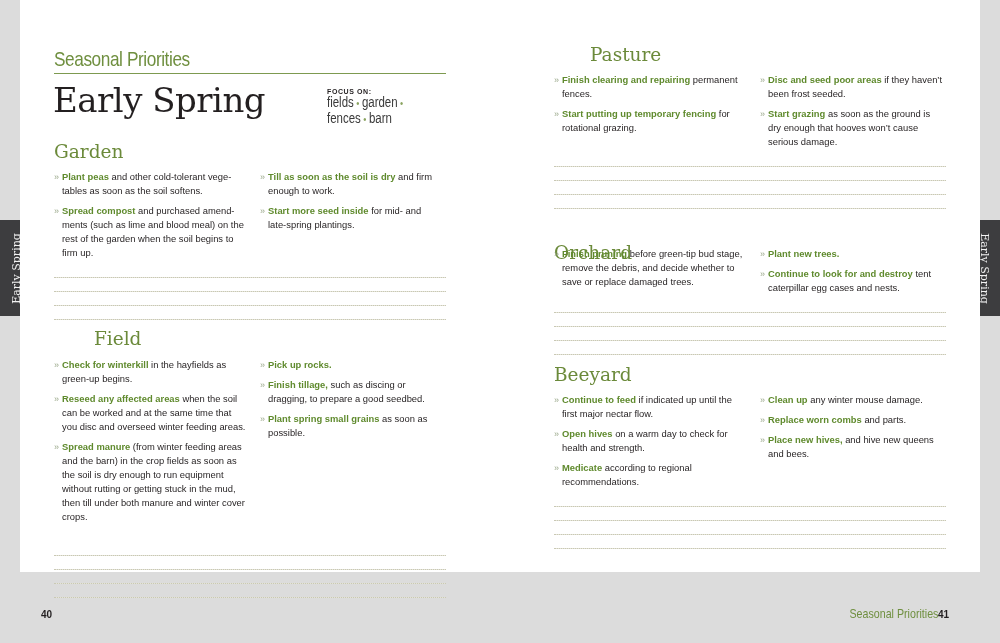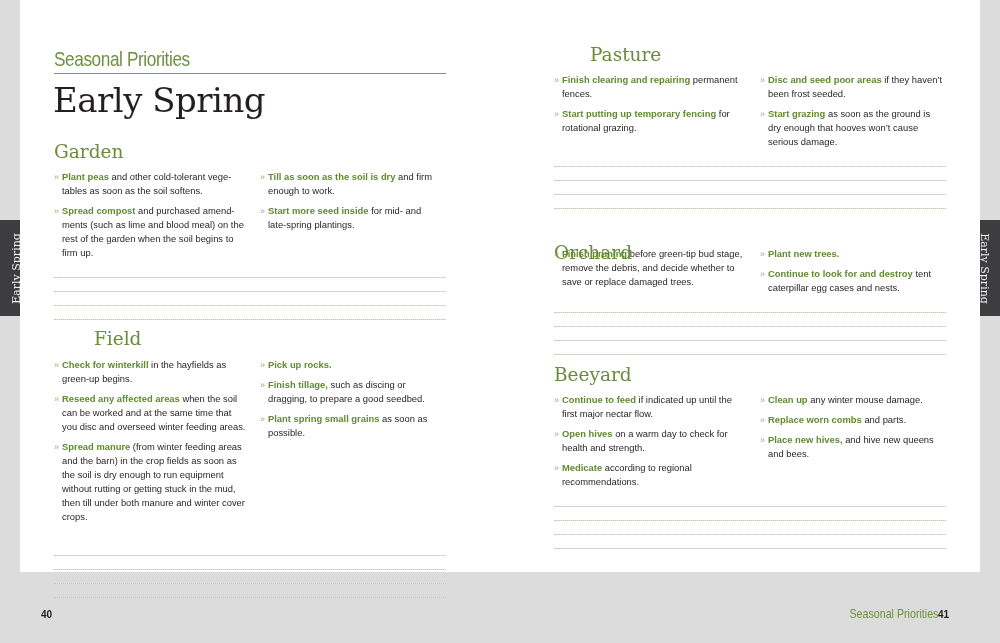--- a/index.html
+++ b/index.html
@@ -71,20 +71,29 @@
   <span>Early Spring</span>
 </div>
 
 <div class="spread">
 
   <div class="page page-left">
     <div class="running-head">Seasonal Priorities</div>
     <div class="head-rule"></div>
     <div class="title">Early Spring</div>
 
+    <div class="focus">
+      <div class="focus-label">FOCUS ON:</div>
+      <div class="focus-line">
+        <span>fields</span><span class="focus-dot">•</span><span>garden</span><span class="focus-dot">•</span>
+      </div>
+      <div class="focus-line">
+        <span>fences</span><span class="focus-dot">•</span><span>barn</span>
+      </div>
+    </div>
 
     <div class="section-title" style="left:34px; top:141px;">Garden</div>
     <div class="col" style="left:34px; top:170px; width:192px;">
       <div class="item"><span class="raquo">»</span><span class="lead">Plant peas</span><span> and other cold-tolerant vege-tables as soon as the soil softens.</span></div>
       <div class="item"><span class="raquo">»</span><span class="lead">Spread compost</span><span> and purchased amend-ments (such as lime and blood meal) on the rest of the garden when the soil begins to firm up.</span></div>
     </div>
     <div class="col" style="left:240px; top:170px; width:180px;">
       <div class="item"><span class="raquo">»</span><span class="lead">Till as soon as the soil is dry</span><span> and firm enough to work.</span></div>
       <div class="item"><span class="raquo">»</span><span class="lead">Start more seed inside</span><span> for mid- and late-spring plantings.</span></div>
     </div>

